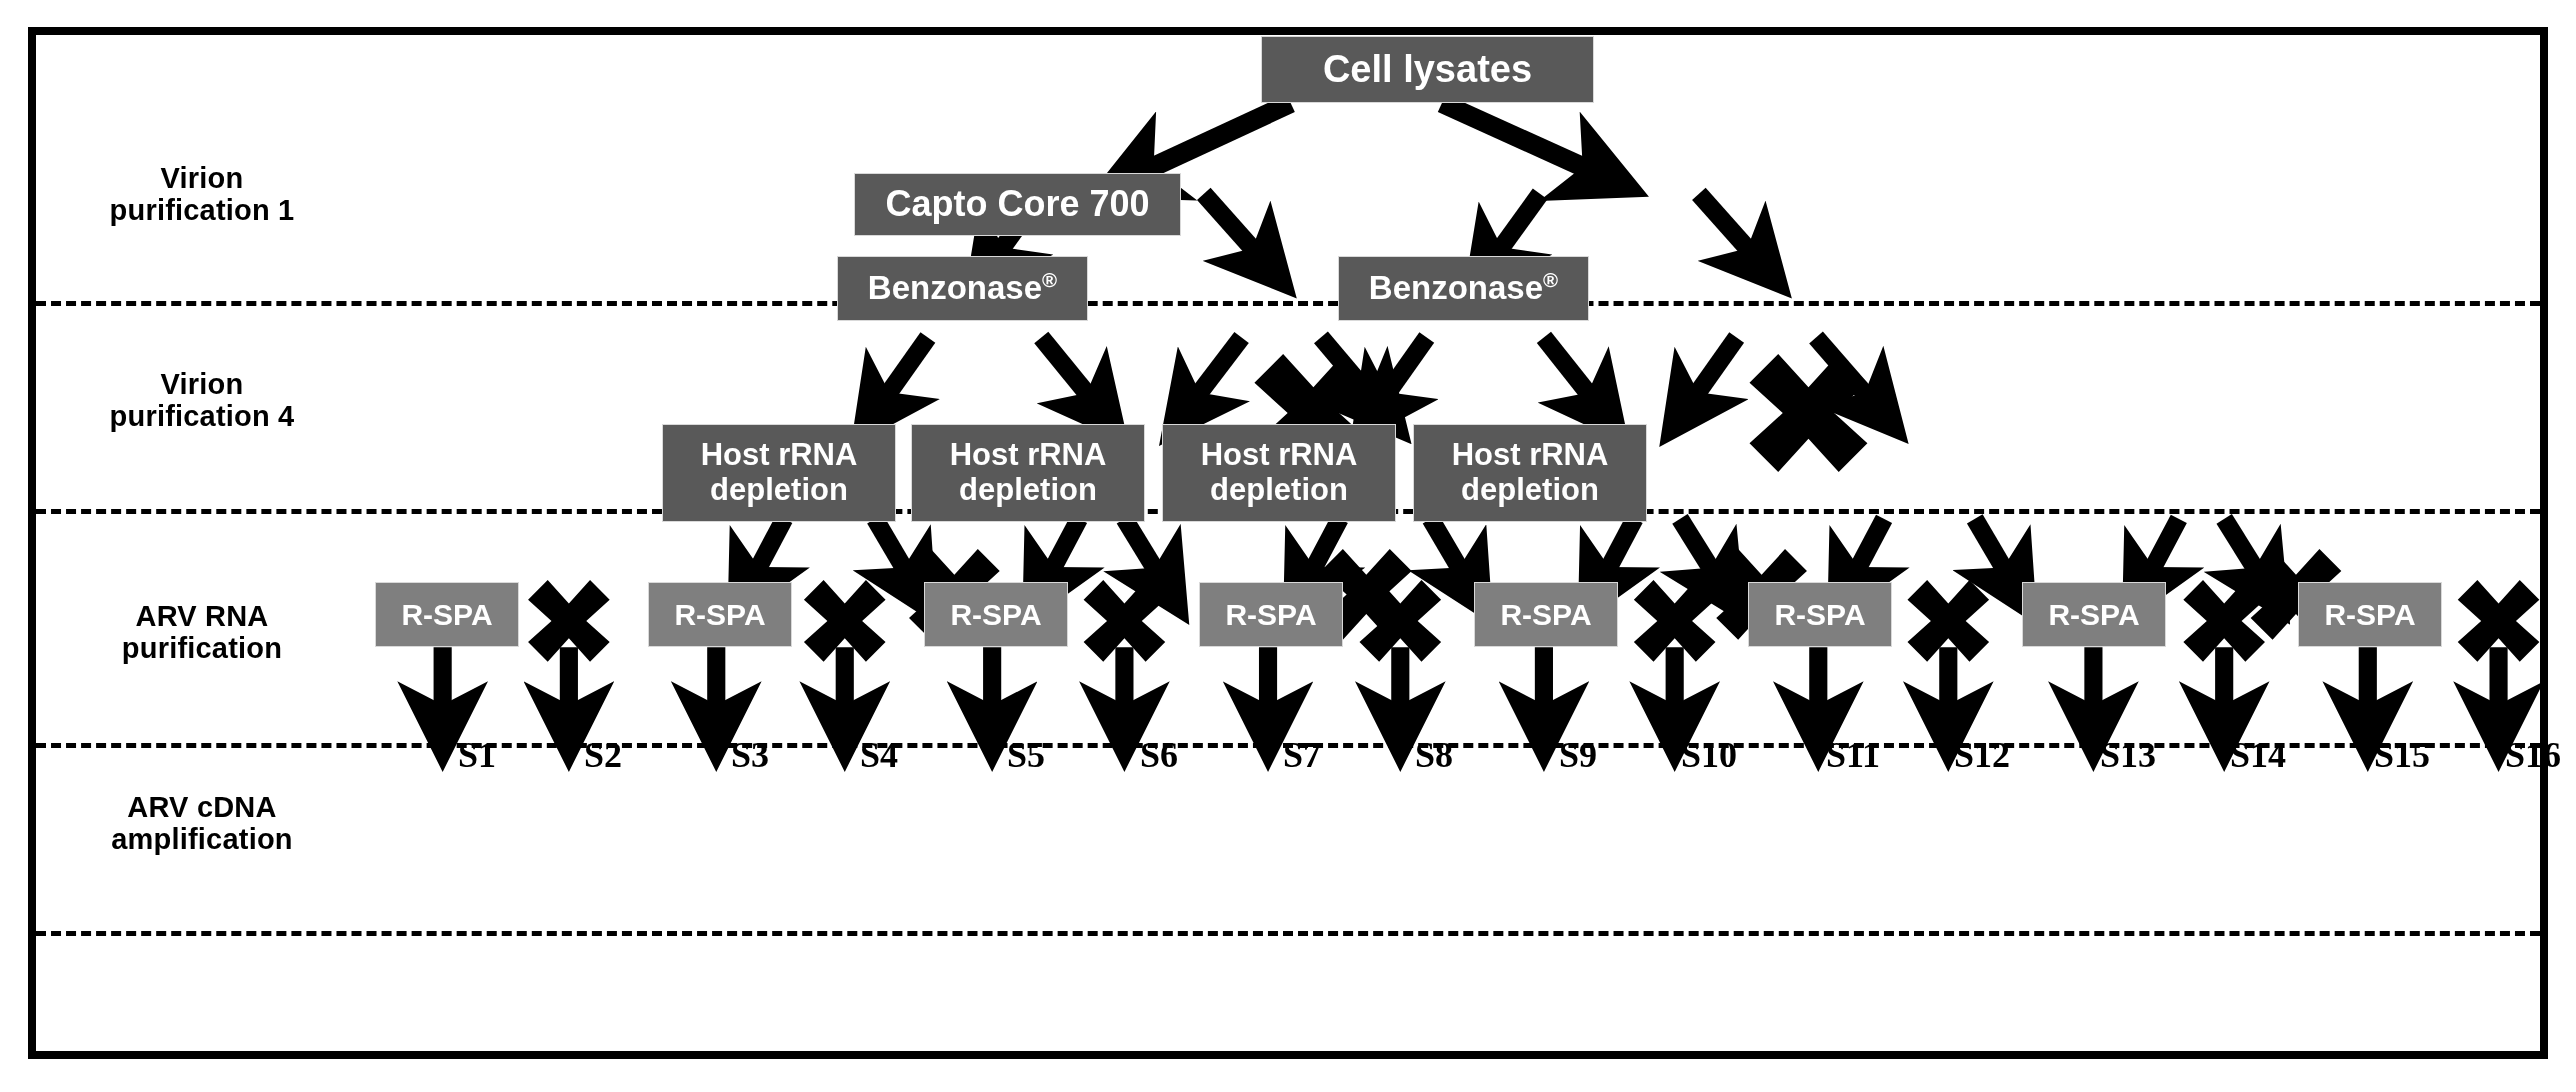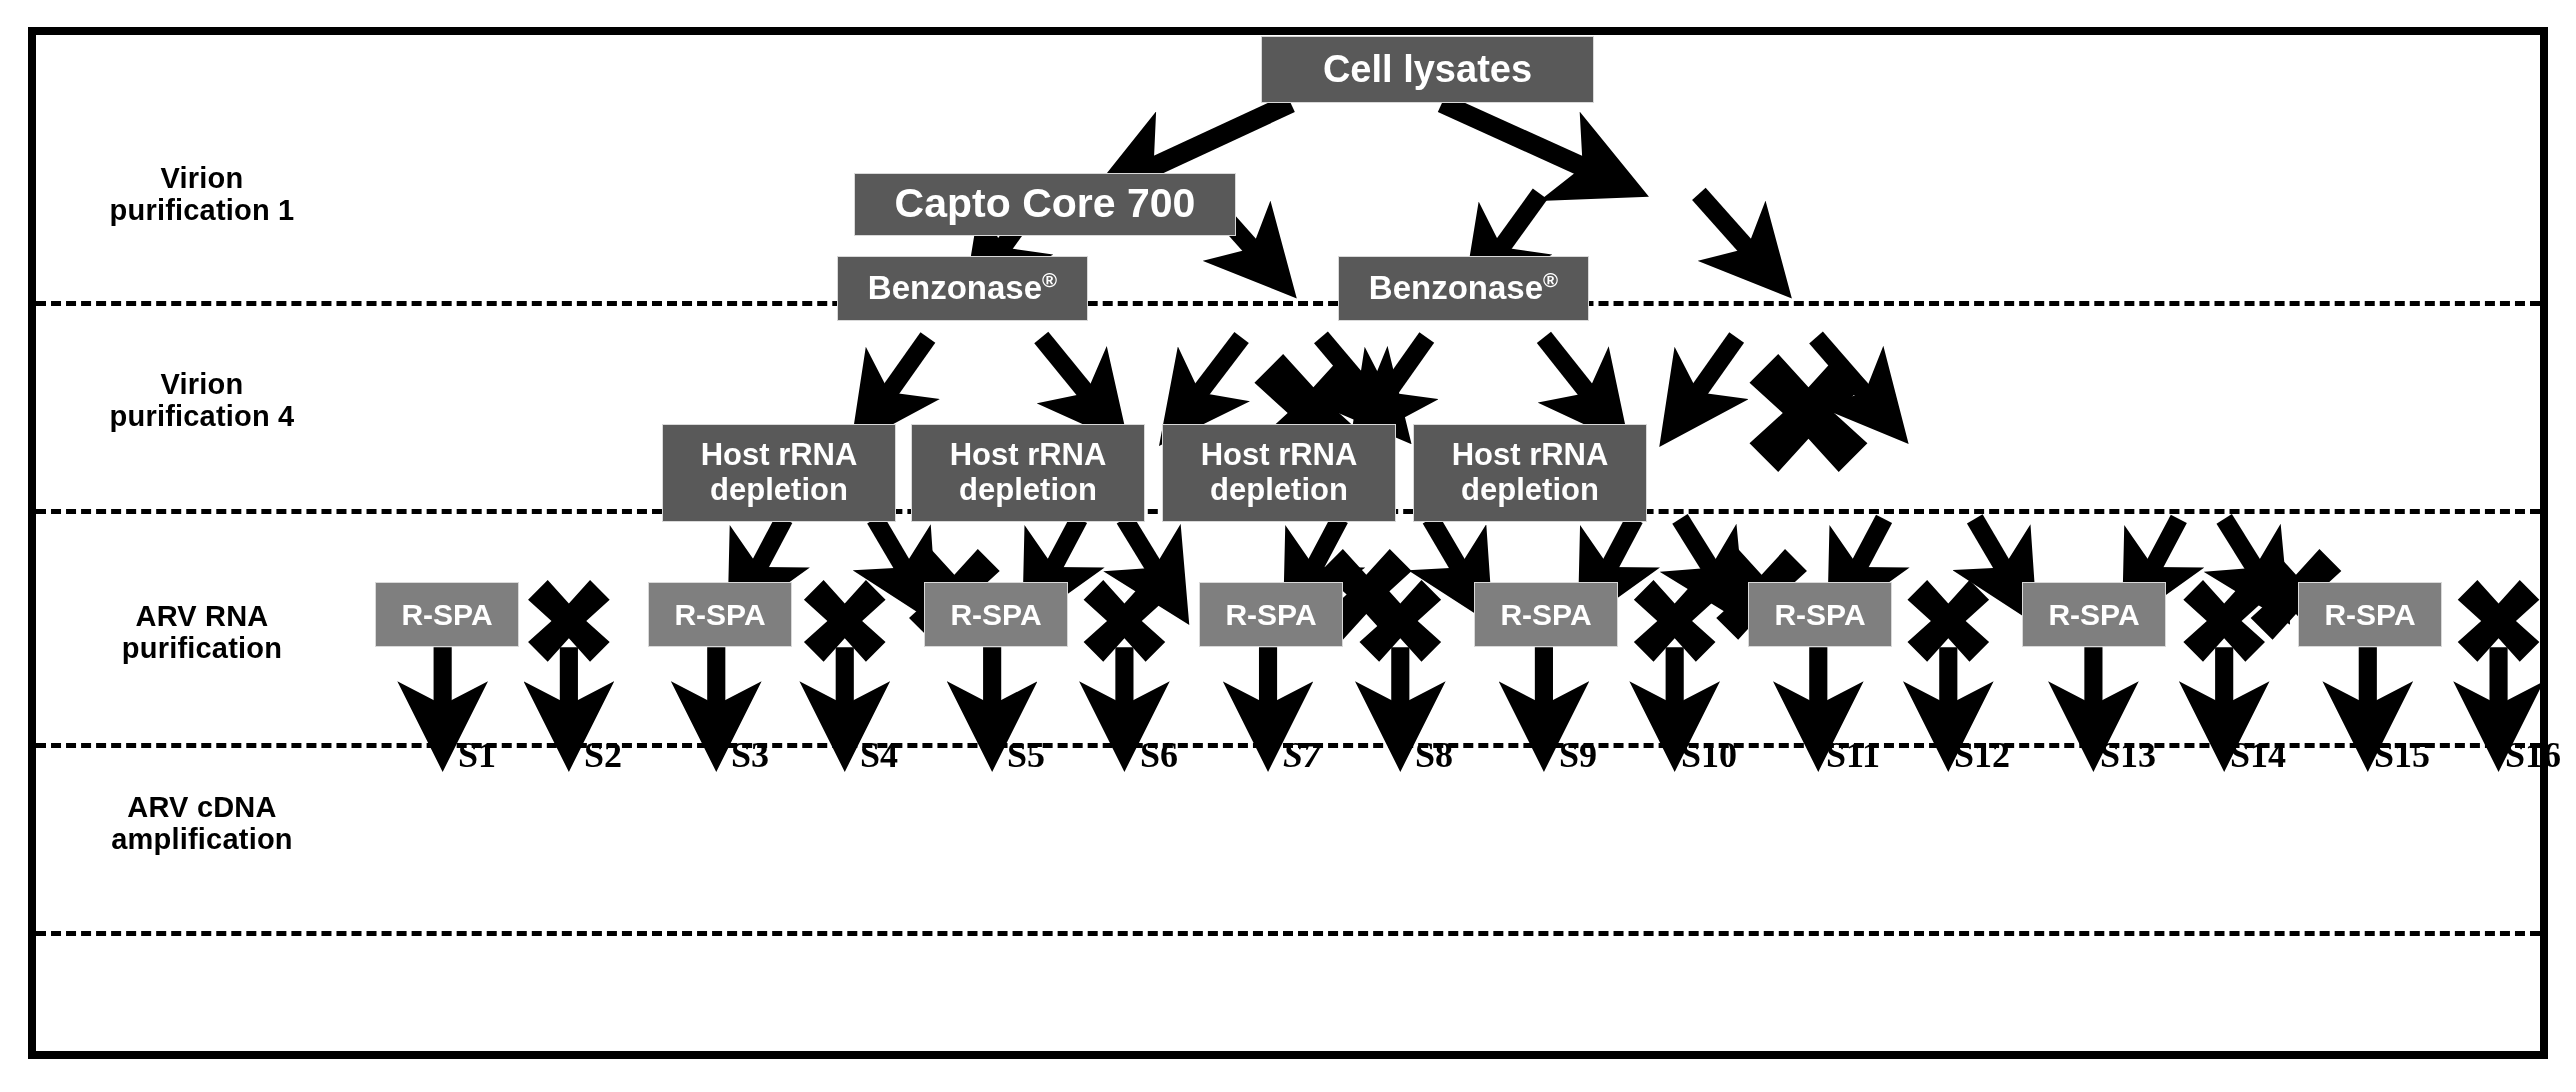--- a/index.html
+++ b/index.html
@@ -148,21 +148,21 @@
     </div>
     <div class="rowlabel" style="left:15px;top:756px;width:302px;">
       <div>ARV cDNA</div>
       <div>amplification</div>
     </div>
 
     <div class="node dark" style="left:1225px;top:1.5px;width:333px;height:67px;font-size:38px;justify-content:center;">
       <span>Cell lysates</span>
     </div>
 
-    <div class="node dark" style="left:818px;top:138px;width:382px;height:63px;font-size:41px;">
+    <div class="node dark" style="left:818px;top:138px;width:327px;height:63px;font-size:36px;">
       <span>Capto Core 700</span>
     </div>
 
     <div class="node dark" style="left:801px;top:221px;width:251px;height:65px;font-size:33px;">
       <span><span>Benzonase</span><sup class="reg">®</sup></span>
     </div>
     <div class="node dark" style="left:1302px;top:221px;width:251px;height:65px;font-size:33px;">
       <span><span>Benzonase</span><sup class="reg">®</sup></span>
     </div>
 
@@ -207,21 +207,21 @@
     <div class="node mid" style="left:2262px;top:547px;width:144px;height:65px;font-size:30px;">
       <span>R-SPA</span>
     </div>
 
     <div class="slabel" style="left:354px;top:699px;width:106px;">S1</div>
     <div class="slabel" style="left:480px;top:699px;width:106px;">S2</div>
     <div class="slabel" style="left:627px;top:699px;width:106px;">S3</div>
     <div class="slabel" style="left:756px;top:699px;width:106px;">S4</div>
     <div class="slabel" style="left:903px;top:699px;width:106px;">S5</div>
     <div class="slabel" style="left:1036px;top:699px;width:106px;">S6</div>
-    <div class="slabel" style="left:1179px;top:699px;width:106px;font-style:italic;">S7</div>
+    <div class="slabel" style="left:1179px;top:699px;width:106px;">S7</div>
     <div class="slabel" style="left:1311px;top:699px;width:106px;">S8</div>
     <div class="slabel" style="left:1455px;top:699px;width:106px;">S9</div>
     <div class="slabel" style="left:1580px;top:699px;width:121px;">S10</div>
     <div class="slabel" style="left:1723px;top:699px;width:121px;">S11</div>
     <div class="slabel" style="left:1853px;top:699px;width:121px;">S12</div>
     <div class="slabel" style="left:1999px;top:699px;width:121px;">S13</div>
     <div class="slabel" style="left:2129px;top:699px;width:121px;">S14</div>
     <div class="slabel" style="left:2273px;top:699px;width:121px;">S15</div>
     <div class="slabel" style="left:2404px;top:699px;width:121px;">S16</div>
 

